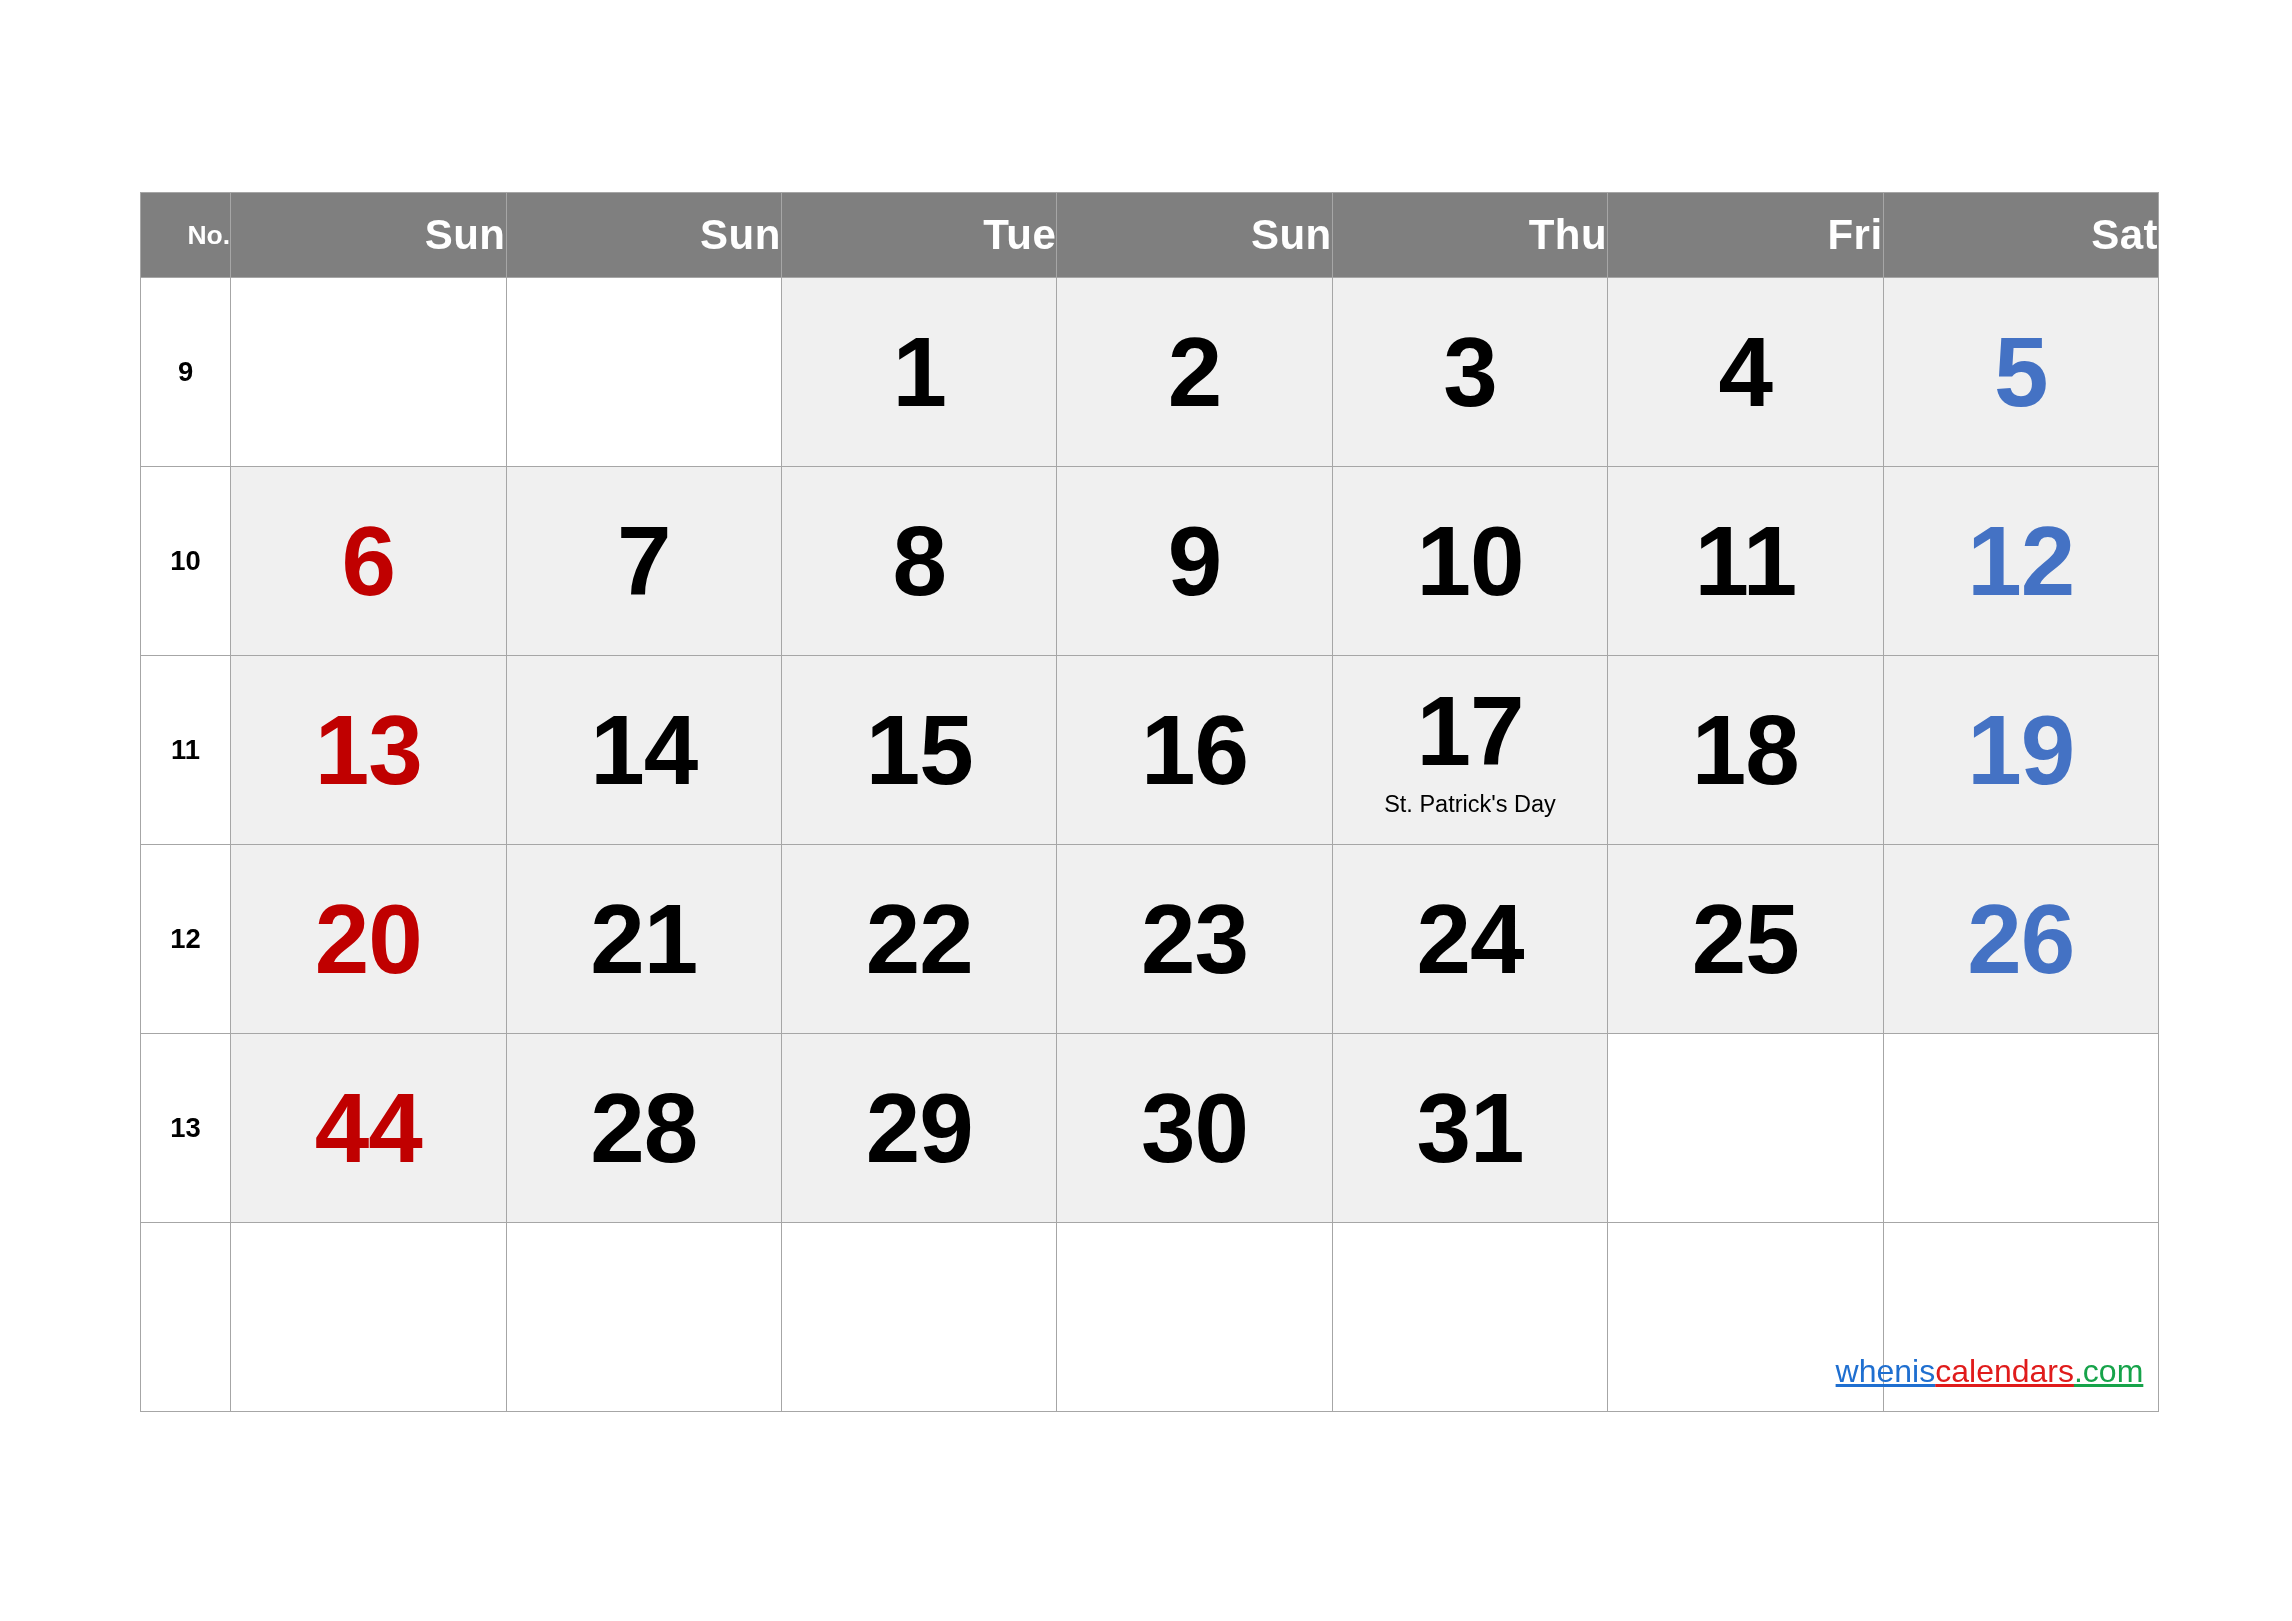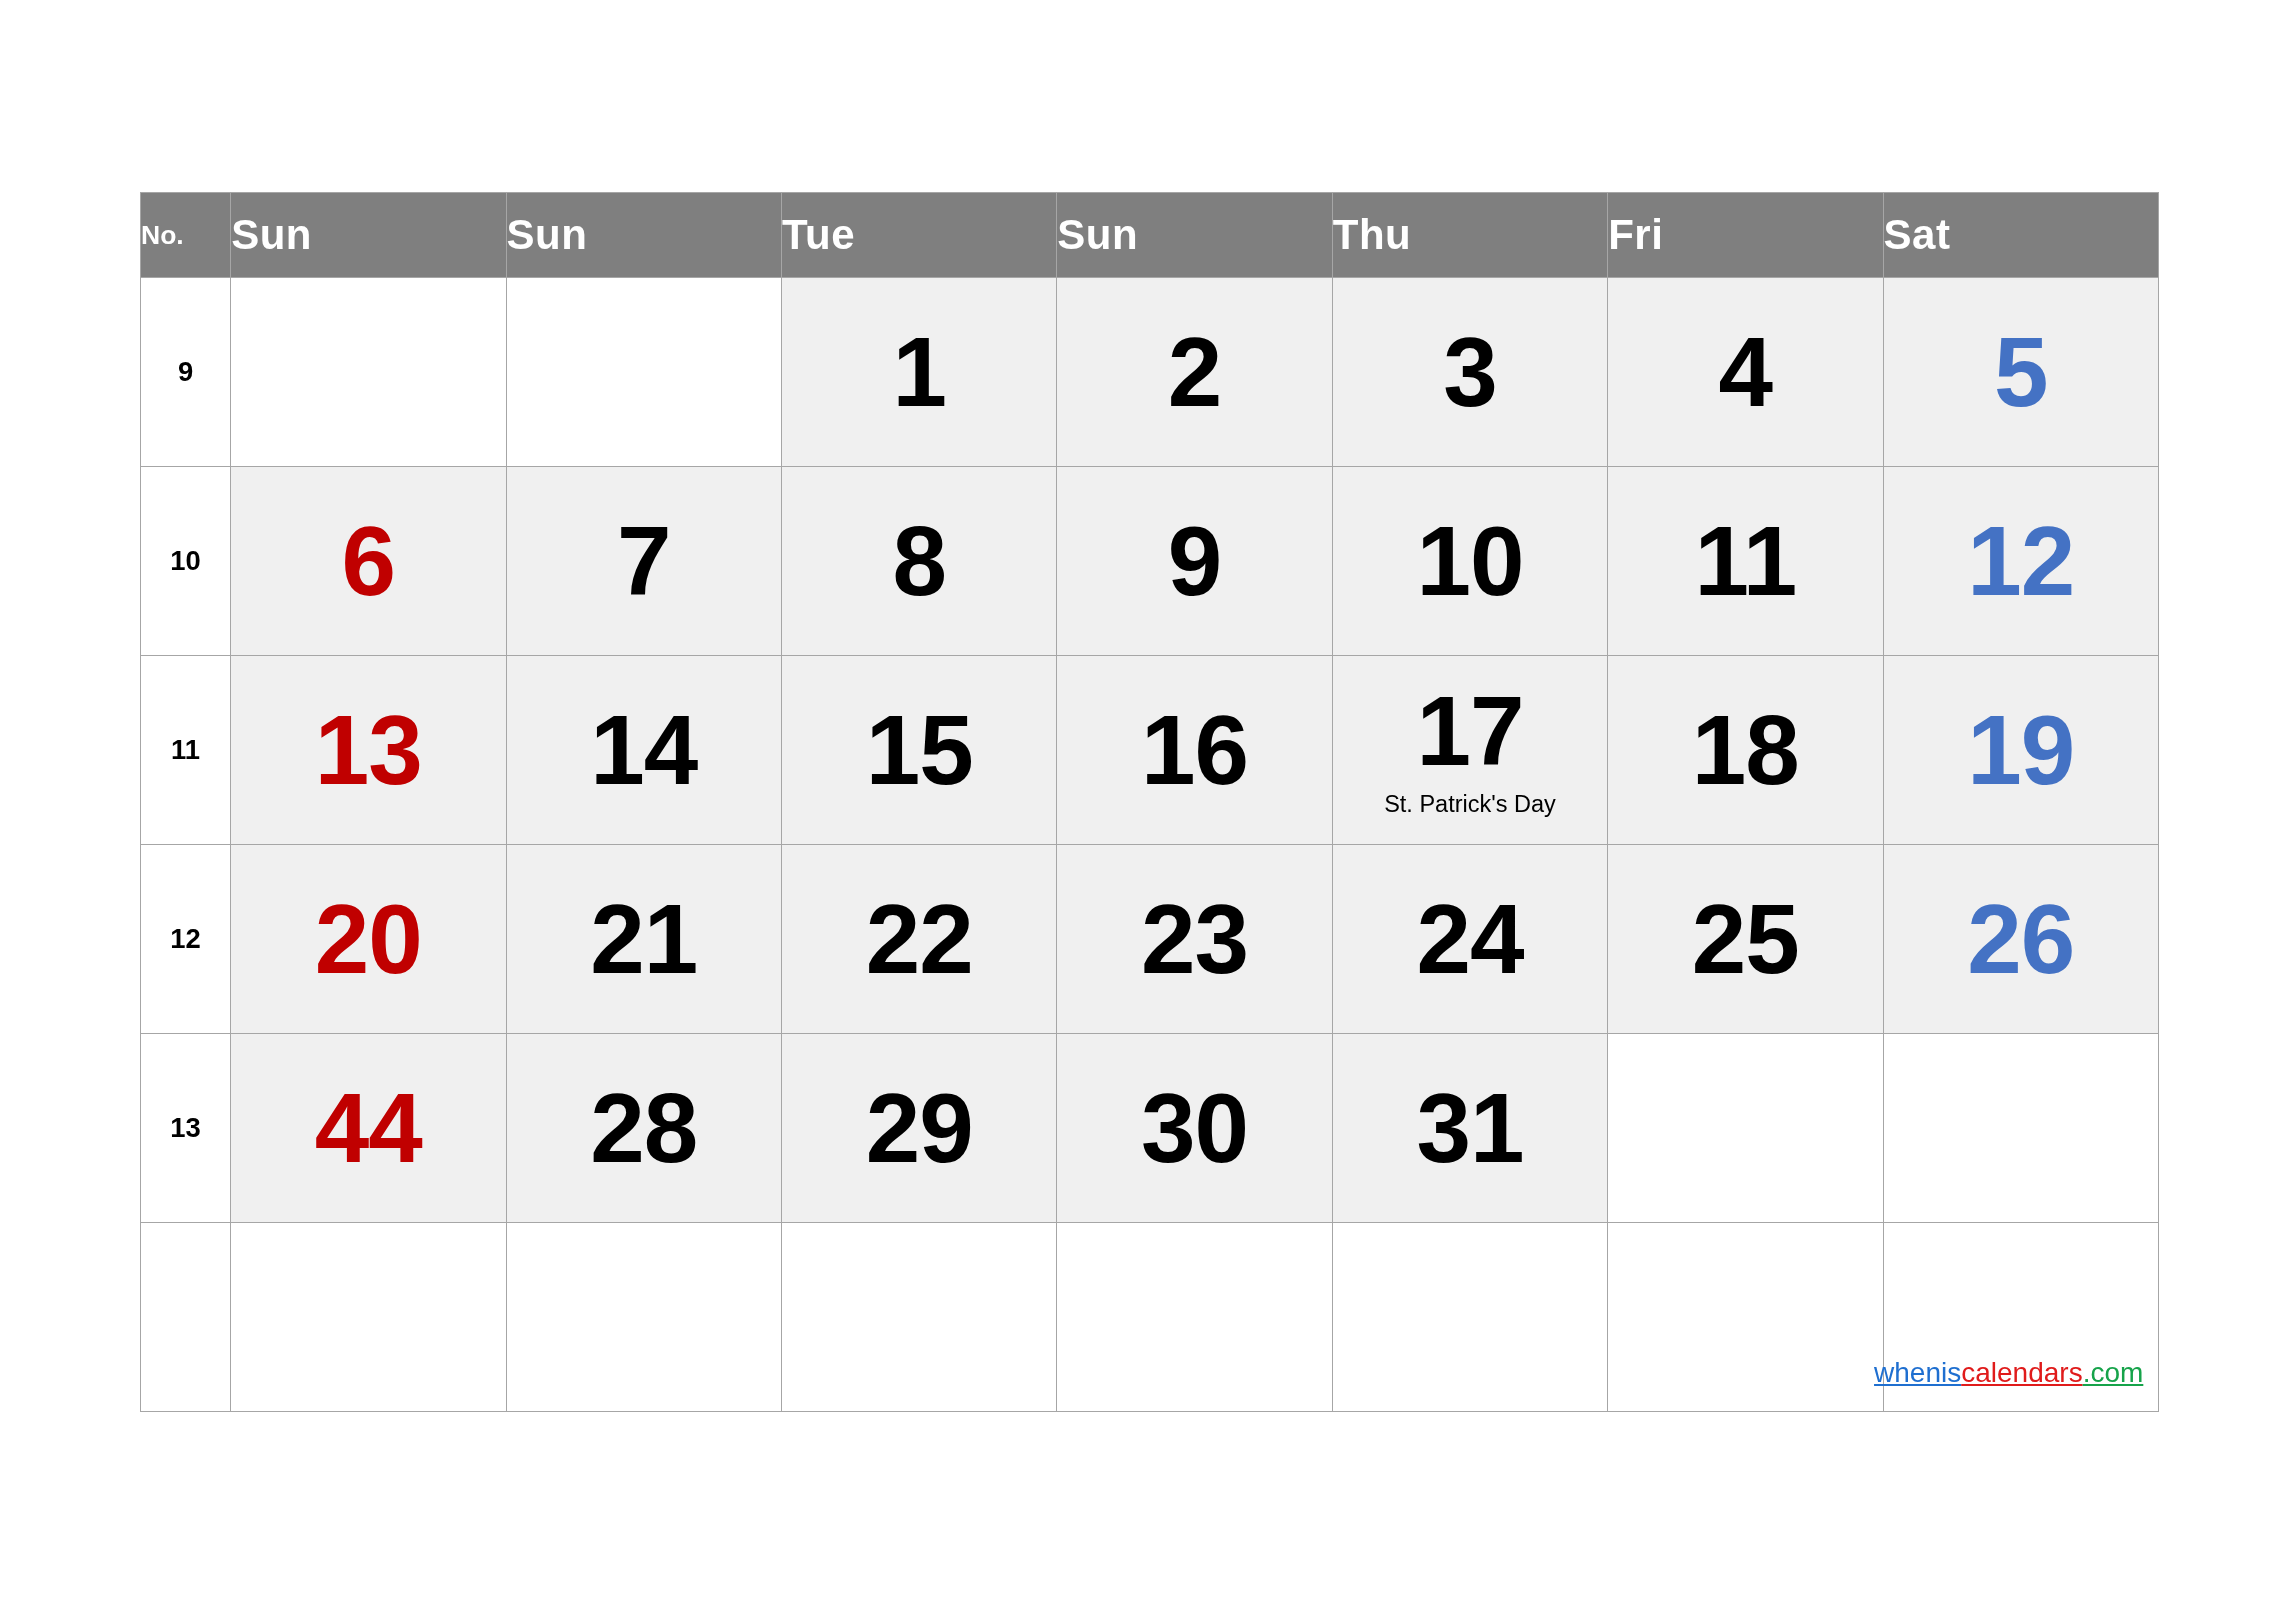--- a/index.html
+++ b/index.html
@@ -60,21 +60,21 @@
     margin: 0;
   }
 
   
   thead th {
     background: #7f7f7f;
     color: #ffffff;
     height: 84px;
     border-color: #7f7f7f;
     vertical-align: middle;
-    text-align: left;
+    text-align: right;
     font-family: "Liberation Sans Narrow", "Liberation Sans", sans-serif;
     font-weight: 700;
   }
   thead th.col-no {
     font-size: 26.5px;
     font-weight: 700;
     letter-spacing: 0;
   }
   thead th.dayname {
     font-size: 42px;
@@ -137,21 +137,21 @@
     height: 188px;
   }
   .daycontent.has-event { justify-content: center; text-align: center; }
 
   
   .watermark {
     position: absolute;
     right: 15.7px;
     bottom: 25.5px;
     font-family: "Liberation Sans Narrow", "Liberation Sans", sans-serif;
-    font-size: 28px;
+    font-size: 32px;
     font-weight: 400;
     letter-spacing: 0;
     white-space: nowrap;
     line-height: 1;
   }
   .watermark span { text-decoration: underline; }
   .wm-a { color: #1f6fd0; }
   .wm-b { color: #e01b1b; }
   .wm-c { color: #16a34a; }
 </style>

